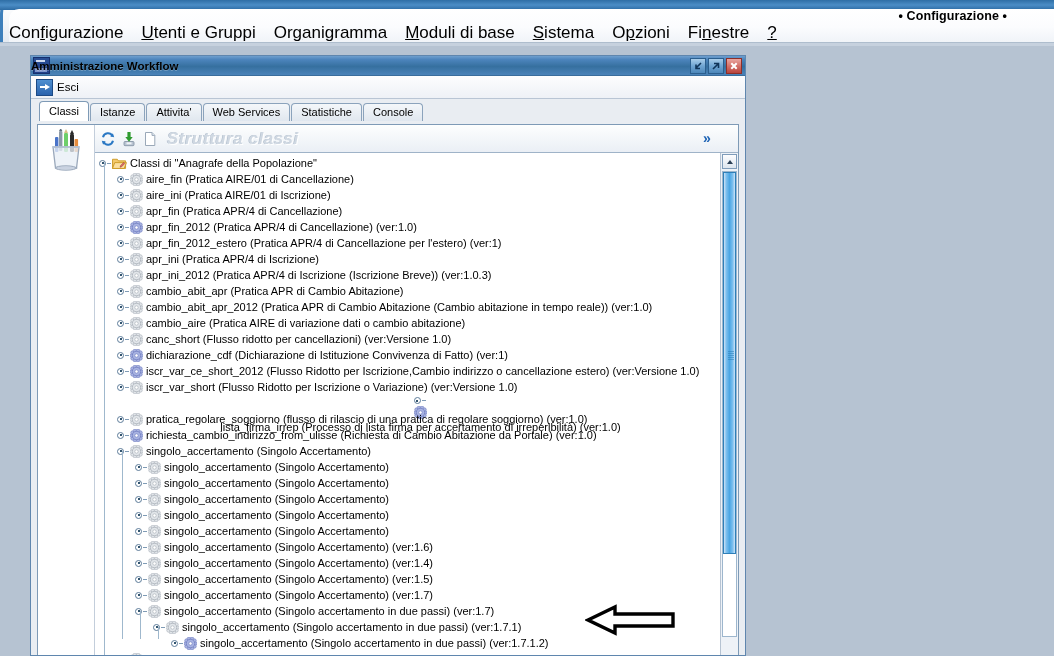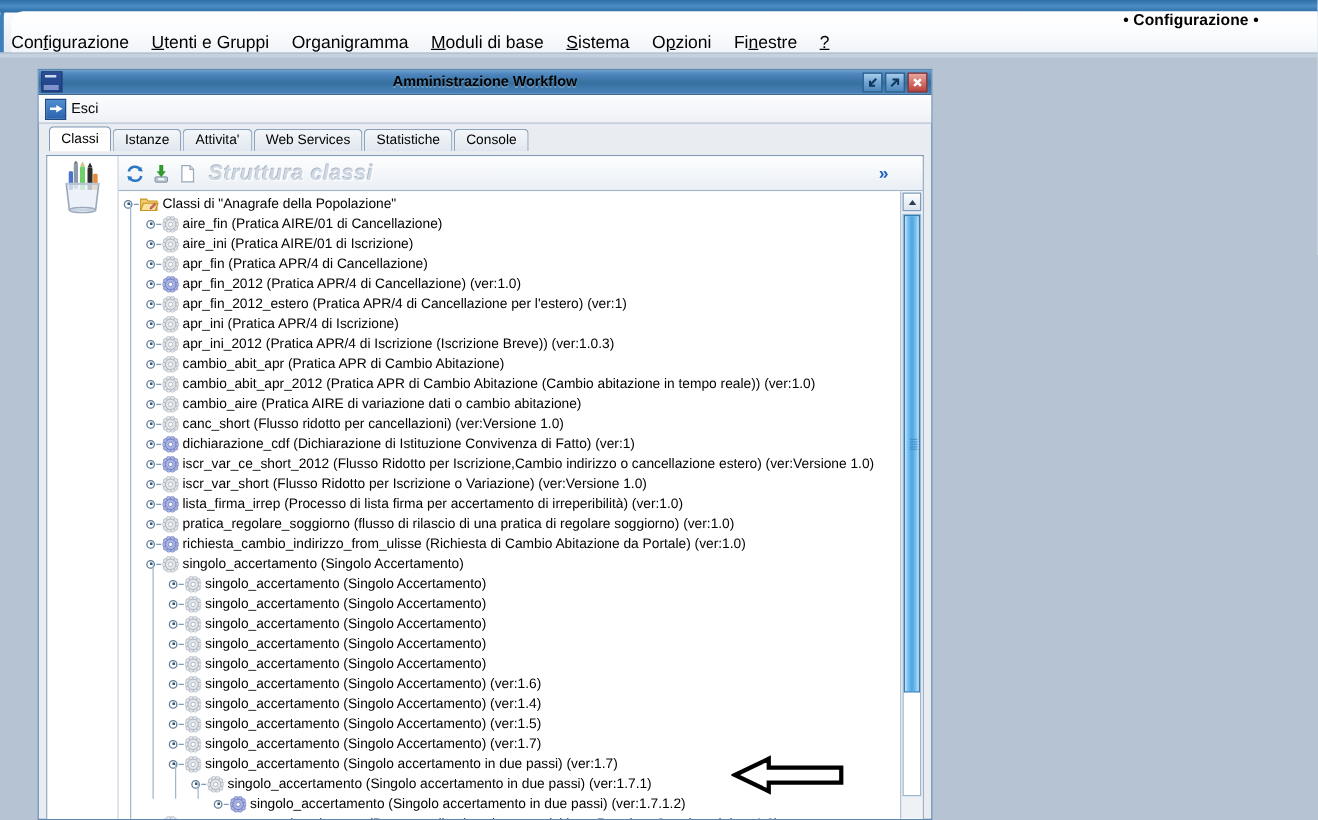--- a/index.html
+++ b/index.html
@@ -34,21 +34,21 @@
     position:absolute;left:9px;top:9px;width:1045px;height:36px;
     background:linear-gradient(to bottom,#ffffff 0%,#fbfcfe 50%,#eef2f7 100%);
     border-top-left-radius:10px;
   }
   
   .menubar{
     position:absolute;left:0;top:24px;width:1054px;height:18px;
     display:flex;align-items:center;
   }
   .menu-item{
-    padding:1px 9px;font-size:14px;color:#000;white-space:nowrap;cursor:default;
+    padding:1px 9px;font-size:17px;color:#000;white-space:nowrap;cursor:default;
   }
   .menu-item .mn{text-decoration:underline;}
   .menubar-bottom{
     position:absolute;left:0;top:42px;width:1054px;height:3px;
     background:#c6d1de;border-top:1px solid #aebdcd;
   }
   .desktop{
     position:absolute;left:0;top:45px;width:1054px;height:611px;
     background:#b6c3d2;
   }
@@ -72,21 +72,21 @@
     position:relative;flex:none;
   }
   .win-icon:before{
     content:"";position:absolute;left:2px;top:2px;width:9px;height:2px;background:#cdd9ef;
   }
   .win-icon:after{
     content:"";position:absolute;left:1px;bottom:1px;width:12px;height:4px;
     background:#7d93c9;
   }
   .win-title{
-    position:absolute;left:0;right:0;text-align:center;
+    position:absolute;left:0;right:0;
     font-weight:bold;font-size:11.5px;color:#000;
     text-shadow:0 1px 0 rgba(255,255,255,.25);
   }
   .win-btns{position:absolute;right:3px;top:2px;display:flex;gap:2px;}
   .win-btn{
     width:14px;height:14px;border:1px solid #2c5f8e;
     background:linear-gradient(to bottom,#a9cdea 0%,#6fa5d2 50%,#4d87ba 100%);
     position:relative;font-size:9px;color:#103558;
     display:flex;align-items:center;justify-content:center;line-height:1;
   }
@@ -659,21 +659,21 @@
                       <circle cx="1.90" cy="8.00" r="2.15" fill="#e2e6ea" stroke="#a8b0b8" stroke-width="0.7"></circle>
                       <circle cx="3.06" cy="4.41" r="2.15" fill="#e2e6ea" stroke="#a8b0b8" stroke-width="0.7"></circle>
                       <circle cx="6.11" cy="2.20" r="2.15" fill="#e2e6ea" stroke="#a8b0b8" stroke-width="0.7"></circle>
                       <circle cx="9.89" cy="2.20" r="2.15" fill="#e2e6ea" stroke="#a8b0b8" stroke-width="0.7"></circle>
                       <circle cx="12.94" cy="4.41" r="2.15" fill="#e2e6ea" stroke="#a8b0b8" stroke-width="0.7"></circle>
                       <circle cx="8" cy="8" r="5.2" fill="#e2e6ea" stroke="#a8b0b8" stroke-width="0.9"></circle>
                       <circle cx="8" cy="8" r="2.1" fill="#ffffff" stroke="#a8b0b8" stroke-width="0.8"></circle>
                     </svg></span>
                   <span class="node-label">iscr_var_short (Flusso Ridotto per Iscrizione o Variazione) (ver:Versione 1.0)</span>
                 </div>
-                <div class="node" style="padding-left: 22px;">
+                <div class="node" style="padding-left: 22px; flex-direction: column;">
                   <span class="handle">
                     <span class="circ"></span>
                     <span class="dot"></span>
                     <span class="stem"></span>
                   </span>
                   <span class="gear"><svg width="13" height="13" viewBox="0 0 16 16">
                       <circle cx="14.10" cy="8.00" r="2.15" fill="#a9b4e2" stroke="#6f7cc0" stroke-width="0.7"></circle>
                       <circle cx="12.94" cy="11.59" r="2.15" fill="#a9b4e2" stroke="#6f7cc0" stroke-width="0.7"></circle>
                       <circle cx="9.89" cy="13.80" r="2.15" fill="#a9b4e2" stroke="#6f7cc0" stroke-width="0.7"></circle>
                       <circle cx="6.11" cy="13.80" r="2.15" fill="#a9b4e2" stroke="#6f7cc0" stroke-width="0.7"></circle>

